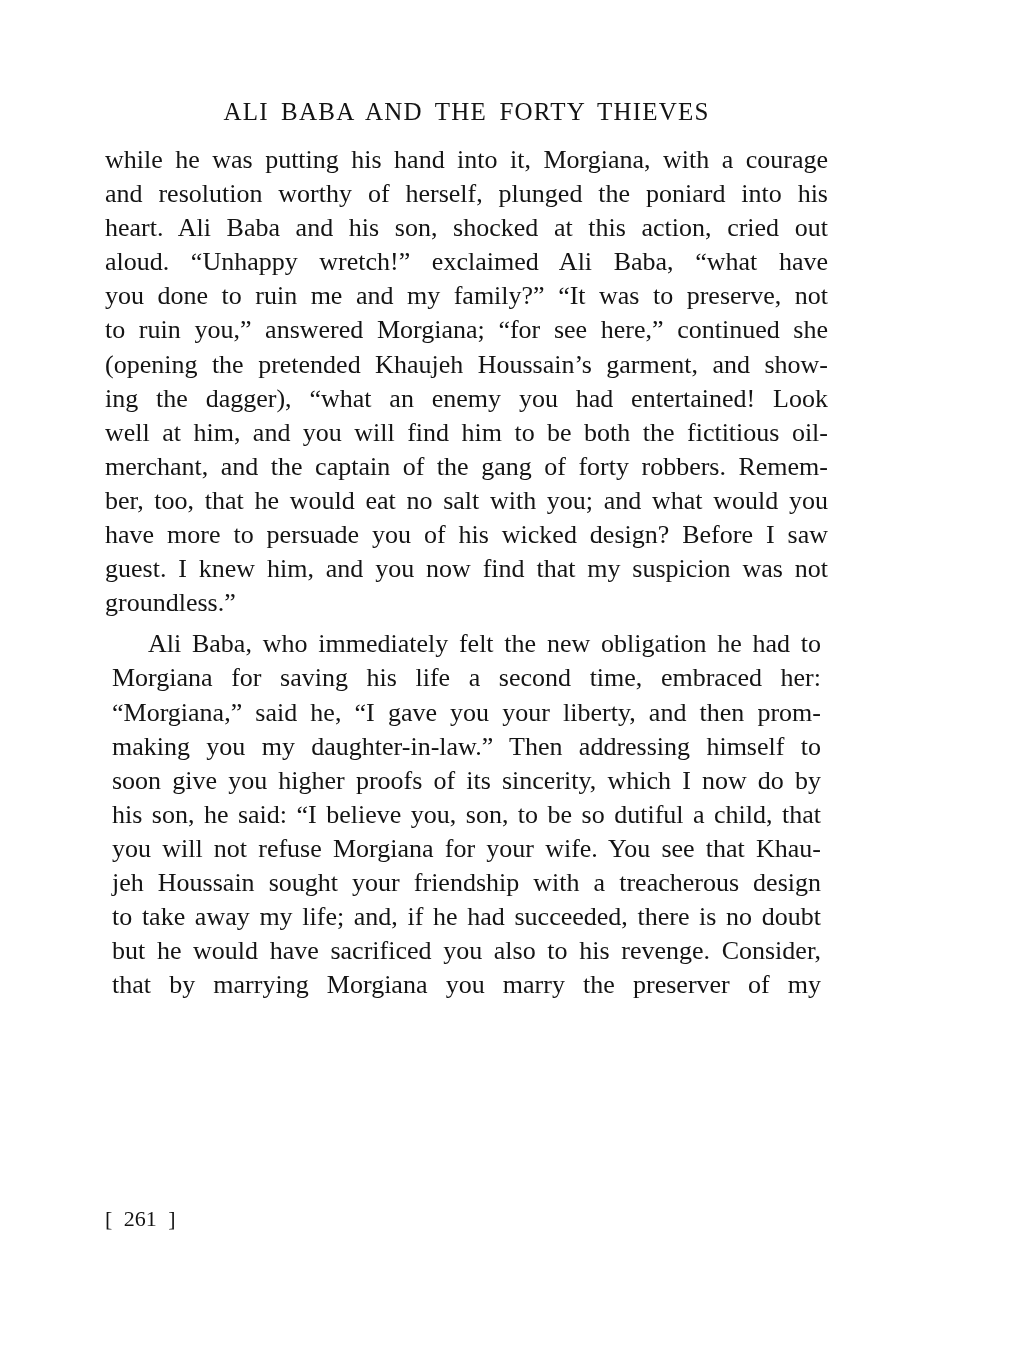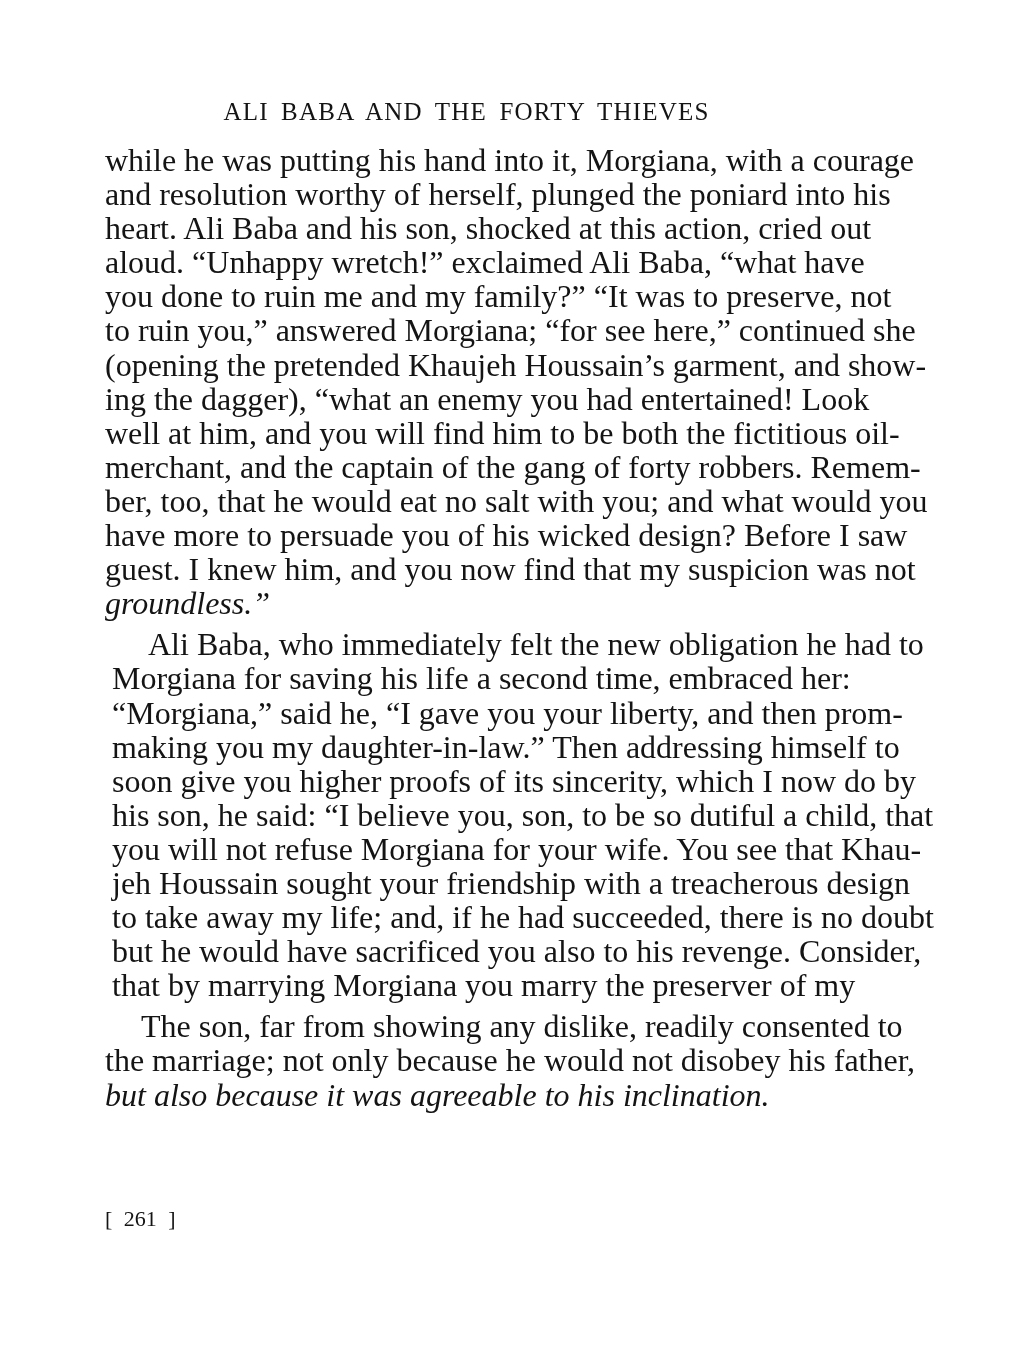--- a/index.html
+++ b/index.html
@@ -31,28 +31,27 @@
     .body-text {
       position: absolute;
       left: 105px;
       width: 723px;
       top: 143px;
     }
     .line {
       display: block;
       height: 34.1px;
       line-height: 34.1px;
-      font-size: 32px;
+      font-size: 26px;
       white-space: nowrap;
       text-align: justify;
       text-align-last: justify;
     }
     .line.last {
       text-align-last: left;
-      font-style: italic;
     }
     .line.indent {
       padding-left: 36px;
     }
     .page-number {
       position: absolute;
       left: 105px;
       width: 723px;
       top: 1204px;
       font-size: 22px;
@@ -91,20 +90,15 @@
     <span class="line">making you my daughter-in-law.”  Then addressing himself to</span>
     <span class="line">soon give you higher proofs of its sincerity, which I now do by</span>
     <span class="line">his son, he said: “I believe you, son, to be so dutiful a child, that</span>
     <span class="line">you will not refuse Morgiana for your wife.  You see that Khau-</span>
     <span class="line">jeh Houssain sought your friendship with a treacherous design</span>
     <span class="line">to take away my life; and, if he had succeeded, there is no doubt</span>
     <span class="line">but he would have sacrificed you also to his revenge.  Consider,</span>
     <span class="line">that by marrying Morgiana you marry the preserver of my</span>
   </p>
 
-  <p style="margin:0">
-    <span class="line indent">The son, far from showing any dislike, readily consented to</span>
-    <span class="line">the marriage; not only because he would not disobey his father,</span>
-    <span class="line last">but also because it was agreeable to his inclination.</span>
-  </p>
 </div>
 
 <div class="page-number">[ 261 ]</div>
 
 </body></html>

